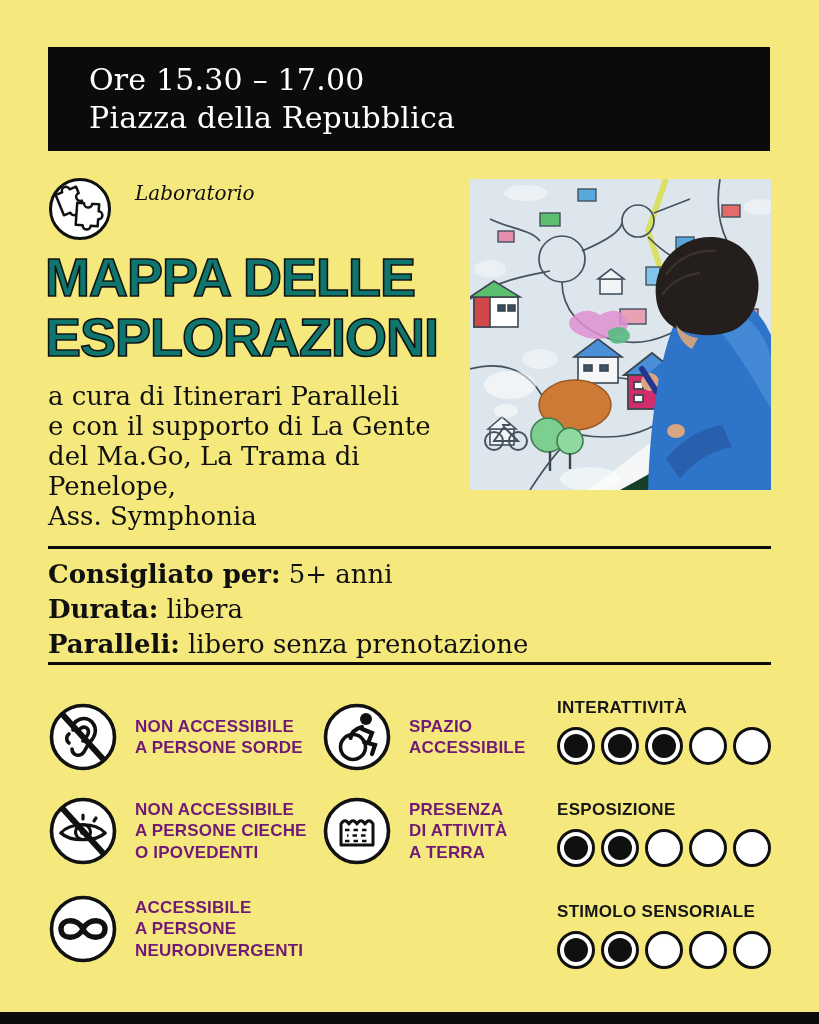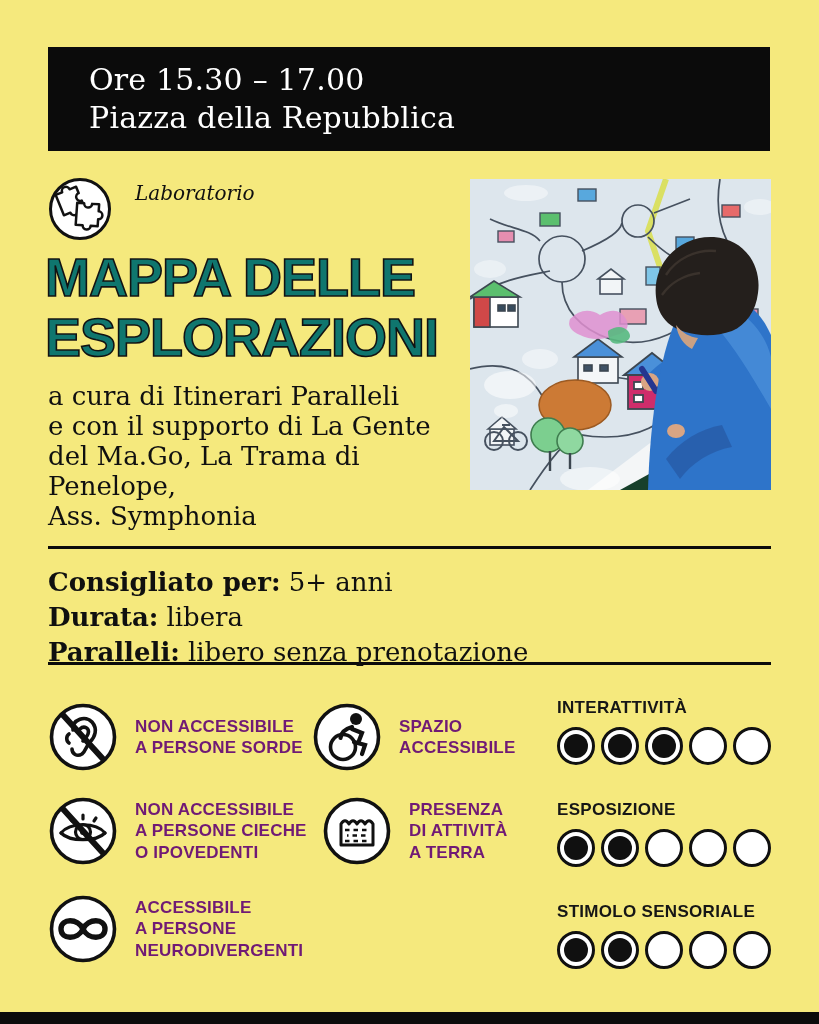--- a/index.html
+++ b/index.html
@@ -42,29 +42,29 @@
   
   .photo{
     position:absolute;left:470px;top:179px;width:301px;height:311px;
   }
   
   .rule{position:absolute;left:48px;width:723px;height:3px;background:#0b0b0b;}
   .rule-1{top:546px;}
   .rule-2{top:662px;}
   
   .details{
-    position:absolute;left:48px;top:557px;font-size:26px;line-height:35px;margin-top:8px;
+    position:absolute;left:48px;top:557px;font-size:26px;line-height:35px;
   }
   .detail-label{font-weight:bold;margin-right:8px;}
   
   .acc-item{position:absolute;display:flex;align-items:center;gap:17px;}
   .acc-1{left:48px;top:702px;}
   .acc-2{left:48px;top:796px;}
   .acc-3{left:48px;top:894px;}
-  .acc-4{left:312px;top:702px;}
+  .acc-4{left:322px;top:702px;}
   .acc-5{left:322px;top:796px;}
   .acc-circle{width:70px;height:70px;flex-shrink:0;}
   .acc-label{
     font-family:"Liberation Sans","DejaVu Sans",sans-serif;
     font-weight:bold;font-size:17px;line-height:21.5px;letter-spacing:.2px;
     white-space:pre-line;color:#701a75;
   }
   
   .rating{position:absolute;left:557px;}
   .rating-1{top:698px;}

